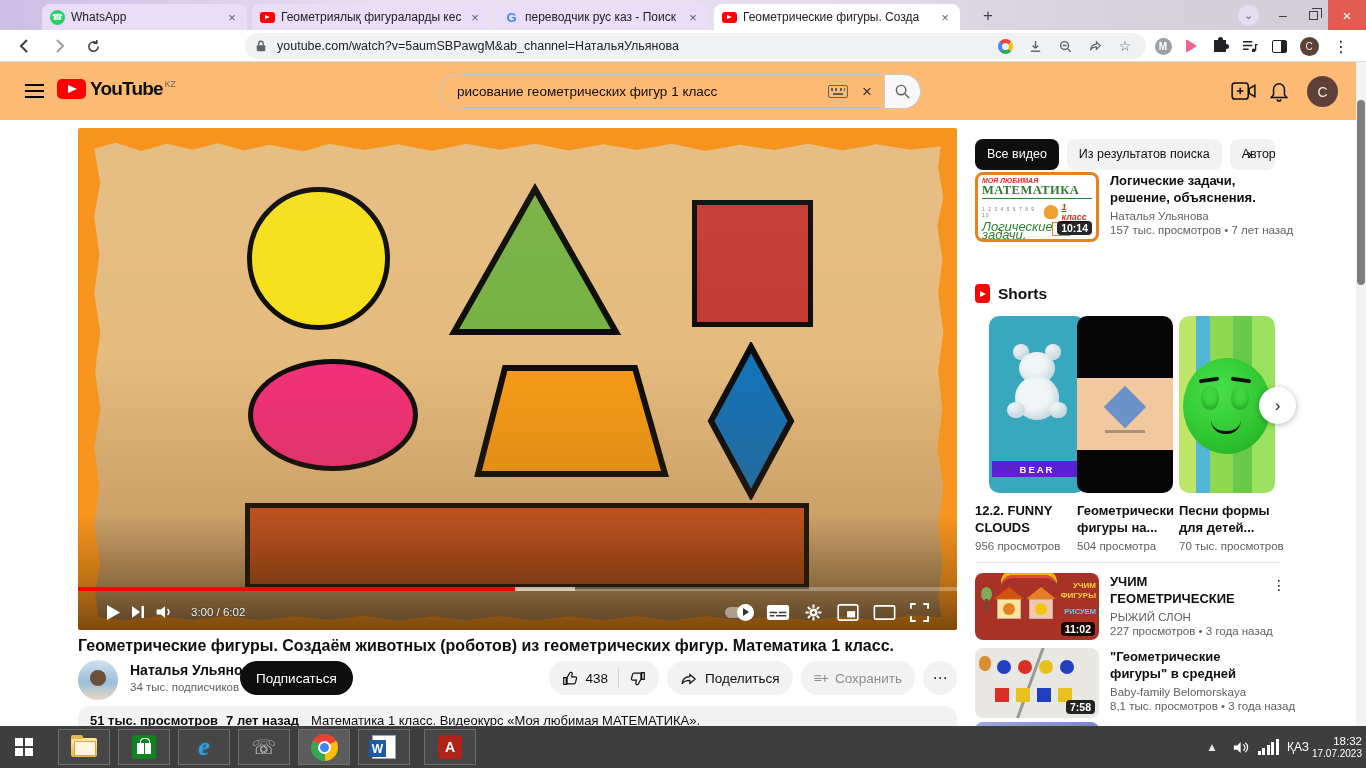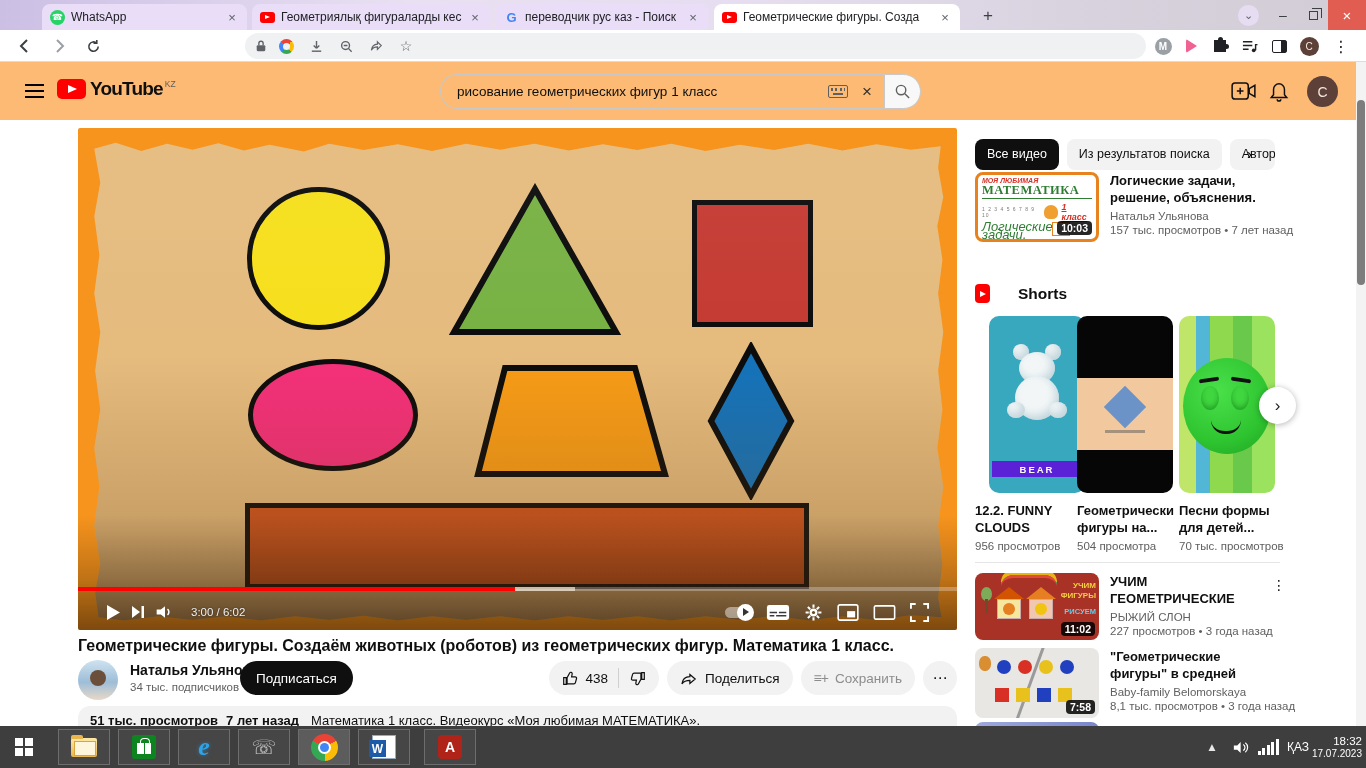--- a/index.html
+++ b/index.html
@@ -169,21 +169,21 @@
   .th-math .l-sub1 { font-size:13px; font-style:italic; color:#2e7d32; line-height:8px; }
   .th-math .l-sub2 { font-size:6px; font-style:italic; color:#2e7d32; }
   .th-math .corner { position:absolute; right:26px; bottom:3px; width:18px; height:14px; background:#fff;
     border:1.5px solid #e8821e; }
 
   
   .shorts-head { position:absolute; left:0; top:156px; display:flex; align-items:center; }
   .shorts-logo { width:15px; height:19px; background:#f00; border-radius:4px; position:relative; transform:rotate(0deg); margin-right:8px; }
   .shorts-logo::after { content:""; position:absolute; left:5px; top:6.5px; border-left:6px solid #fff;
     border-top:3.5px solid transparent; border-bottom:3.5px solid transparent; }
-  .shorts-title { font-size:15.5px; font-weight:bold; color:#0f0f0f;margin-left:20px; }
+  .shorts-title { font-size:15.5px; font-weight:bold; color:#0f0f0f; }
   .short-card { position:absolute; top:188px; width:96px; height:177px; border-radius:10px; overflow:hidden; }
   .sc-1 { left:14px; background:#38a8bf; }
   .sc-2 { left:102px; background:#060606; }
   .sc-3 { left:204px; background:linear-gradient(90deg,#bfe668 0 18%,#52b7d6 18% 32%,#8fd94e 32% 56%,#68c94a 56% 76%,#9be25f 76% 100%); }
   .bear { position:absolute; left:18px; top:28px; width:60px; height:84px; }
   .bear i { position:absolute; background:#f2f6f7; border-radius:50%; box-shadow:inset -3px -4px 8px rgba(160,190,200,.6); }
   .bear .head { left:12px; top:8px; width:36px; height:32px; }
   .bear .ear1 { left:6px; top:0; width:16px; height:16px; }
   .bear .ear2 { left:38px; top:0; width:16px; height:16px; }
   .bear .body { left:8px; top:32px; width:44px; height:44px; }
@@ -345,20 +345,21 @@
     <div class="nav-ic" style="left:82px;">
       <svg width="15" height="15" viewBox="0 0 16 16">
           <path d="M13 8a5 5 0 11-1.5-3.5M11.5 1v3.5H8" stroke="#3c4043" stroke-width="1.7" fill="none"></path>
         </svg>
     </div>
     <div class="omnibox">
       <svg width="12" height="14" viewBox="0 0 14 16">
         <rect x="2" y="7" width="10" height="7" rx="1.3" fill="#5f6368"></rect>
         <path d="M4.5 7V5a2.5 2.5 0 015 0v2" stroke="#5f6368" stroke-width="1.6" fill="none"></path>
       </svg>
+      <span class="omni-url">youtube.com/watch?v=5aumSBPawgM&amp;ab_channel=НатальяУльянова</span>
       <span class="omni-ic">
           <span class="g-ball"></span>
         </span>
       <span class="omni-ic">
         <svg width="15" height="15" viewBox="0 0 16 16">
             <path d="M8 2v8m0 0L5 7m3 3l3-3" stroke="#5f6368" stroke-width="1.5" fill="none"></path>
             <path d="M3 13h10" stroke="#5f6368" stroke-width="1.5"></path>
           </svg>
       </span>
       <span class="omni-ic">
@@ -569,21 +570,21 @@
         <div class="l-brand">МАТЕМАТИКА</div>
         <div class="rule"></div>
         <div class="mid">
           <span class="digits">1 2 3 4 5   6 7 8 9 10</span>
           <span class="cat"></span>
           <span class="grade">1 класс</span>
         </div>
         <div class="l-sub1">Логические задачи,</div>
         <div class="l-sub2">+ решение, объяснения</div>
         <span class="corner"></span>
-        <span class="sb-dur">10:03</span>
+        <span class="sb-dur">10:14</span>
       </div>
       <div class="sb-info">
         <div class="sb-title">Логические задачи, решение, объяснения. Математика 1...</div>
         <div class="sb-ch">Наталья Ульянова</div>
         <div class="sb-meta">157 тыс. просмотров • 7 лет назад</div>
       </div>
     </div>
 
     <div class="shorts-head">
       <span class="shorts-logo"></span>

